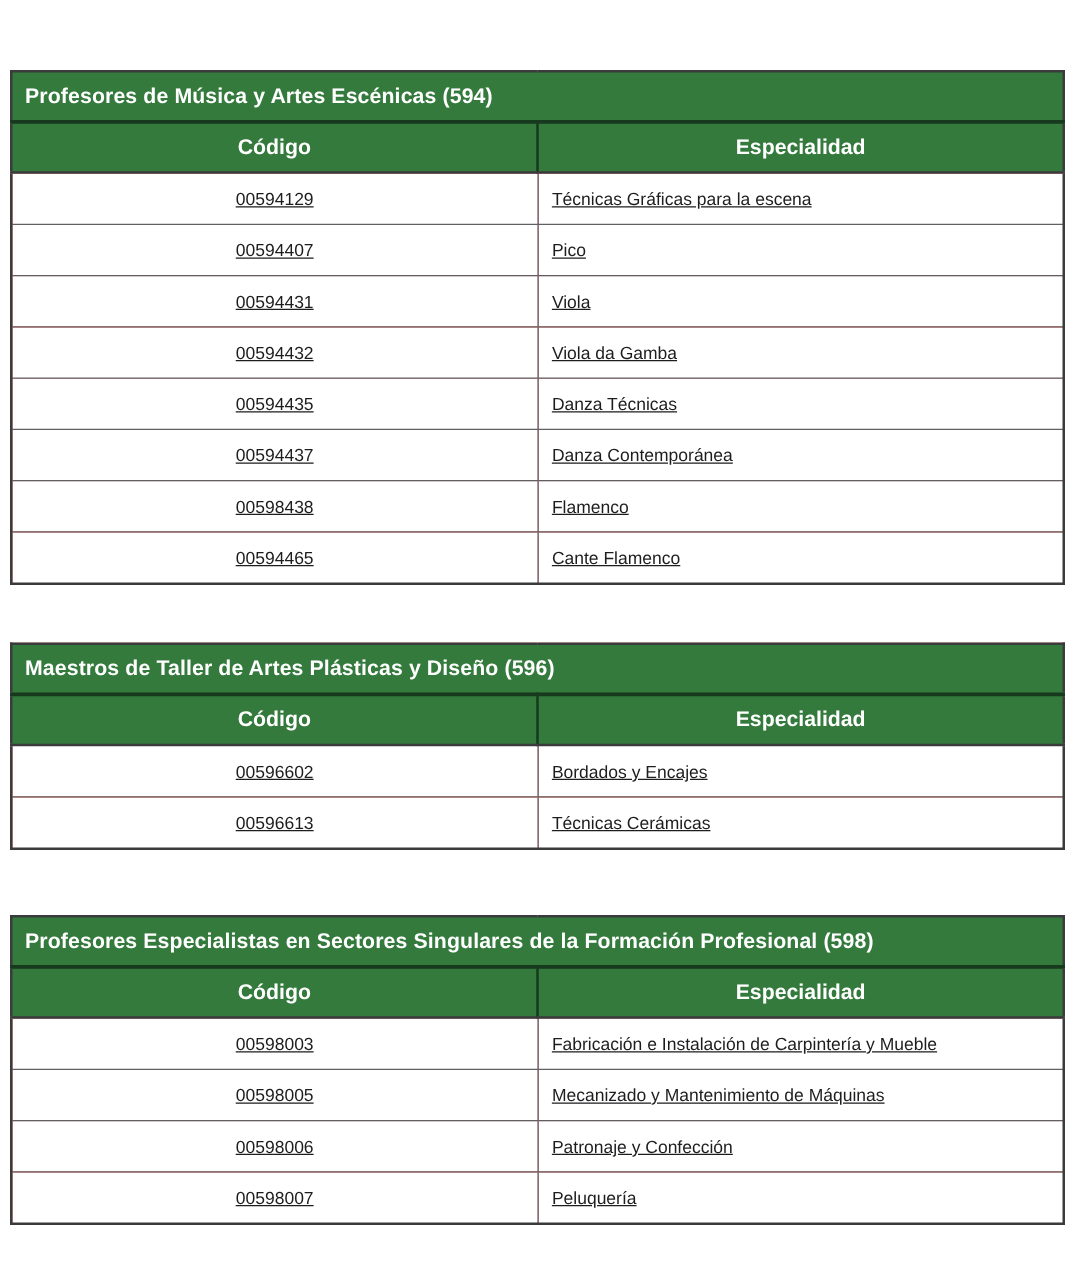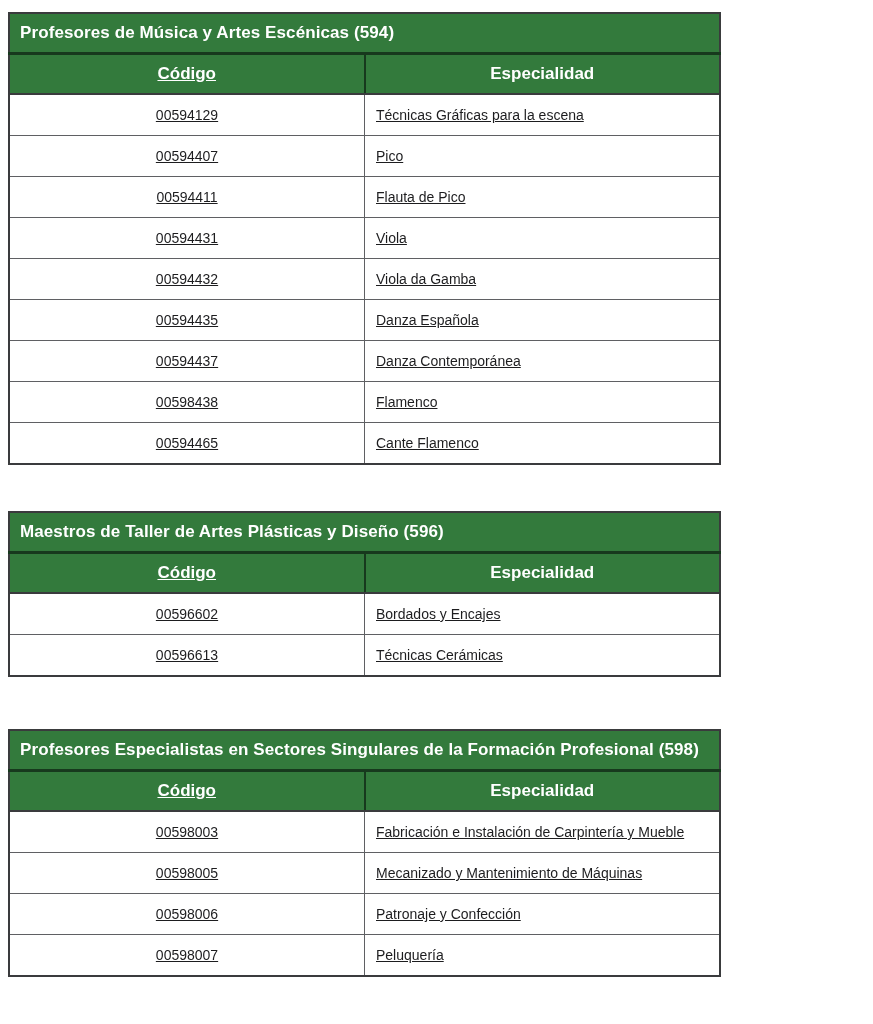--- a/index.html
+++ b/index.html
@@ -19,25 +19,26 @@
   }
   .page{
     width:873px;
     height:1024px;
     box-sizing:border-box;
     padding:12px 13px 0 8px;
     background:var(--page-bg);
     overflow:hidden;
   }
   table.spec-table{
-    width:713px;
+    width:844px;
     border-collapse:collapse;
     table-layout:fixed;
     border:2px solid var(--outer-border);
     background:#fca5a5;
+    margin-top:44px;
   }
   table.spec-table:nth-of-type(1){margin-bottom:46px;}
   table.spec-table:nth-of-type(2){margin-bottom:52px;}
   th.table-title{
     background:var(--green);
     color:var(--header-text);
     font-size:17px;
     font-weight:bold;
     text-align:left;
     height:38px;
@@ -51,21 +52,20 @@
     font-size:17px;
     font-weight:bold;
     text-align:center;
     height:38px;
     padding:0;
     border-bottom:2px solid var(--outer-border);
   }
   th.col-code{
     width:127px;
     border-right:2px solid var(--title-divider);
-    text-decoration:underline;
   }
   tr.data-row td{
     height:40px;
     font-size:14px;
     color:var(--cell-text);
     border-bottom:1px solid var(--row-border);
     background:#fff;
     overflow:hidden;
     white-space:nowrap;
     text-decoration:underline;
@@ -101,38 +101,34 @@
   <tr class="data-row">
     <td class="cell-code">00594129</td>
     <td class="cell-spec">Técnicas Gráficas para la escena</td>
   </tr>
 
   <tr class="data-row">
     <td class="cell-code">00594407</td>
     <td class="cell-spec">Pico</td>
   </tr>
 
-  <tr class="data-row">
-    <td class="cell-code">00594411</td>
-    <td class="cell-spec">Flauta de Pico</td>
-  </tr>
 
   <tr class="data-row">
     <td class="cell-code">00594431</td>
     <td class="cell-spec">Viola</td>
   </tr>
 
   <tr class="data-row">
     <td class="cell-code">00594432</td>
     <td class="cell-spec">Viola da Gamba</td>
   </tr>
 
   <tr class="data-row">
     <td class="cell-code">00594435</td>
-    <td class="cell-spec">Danza Española</td>
+    <td class="cell-spec">Danza Técnicas</td>
   </tr>
 
   <tr class="data-row">
     <td class="cell-code">00594437</td>
     <td class="cell-spec">Danza Contemporánea</td>
   </tr>
 
   <tr class="data-row">
     <td class="cell-code">00598438</td>
     <td class="cell-spec">Flamenco</td>

